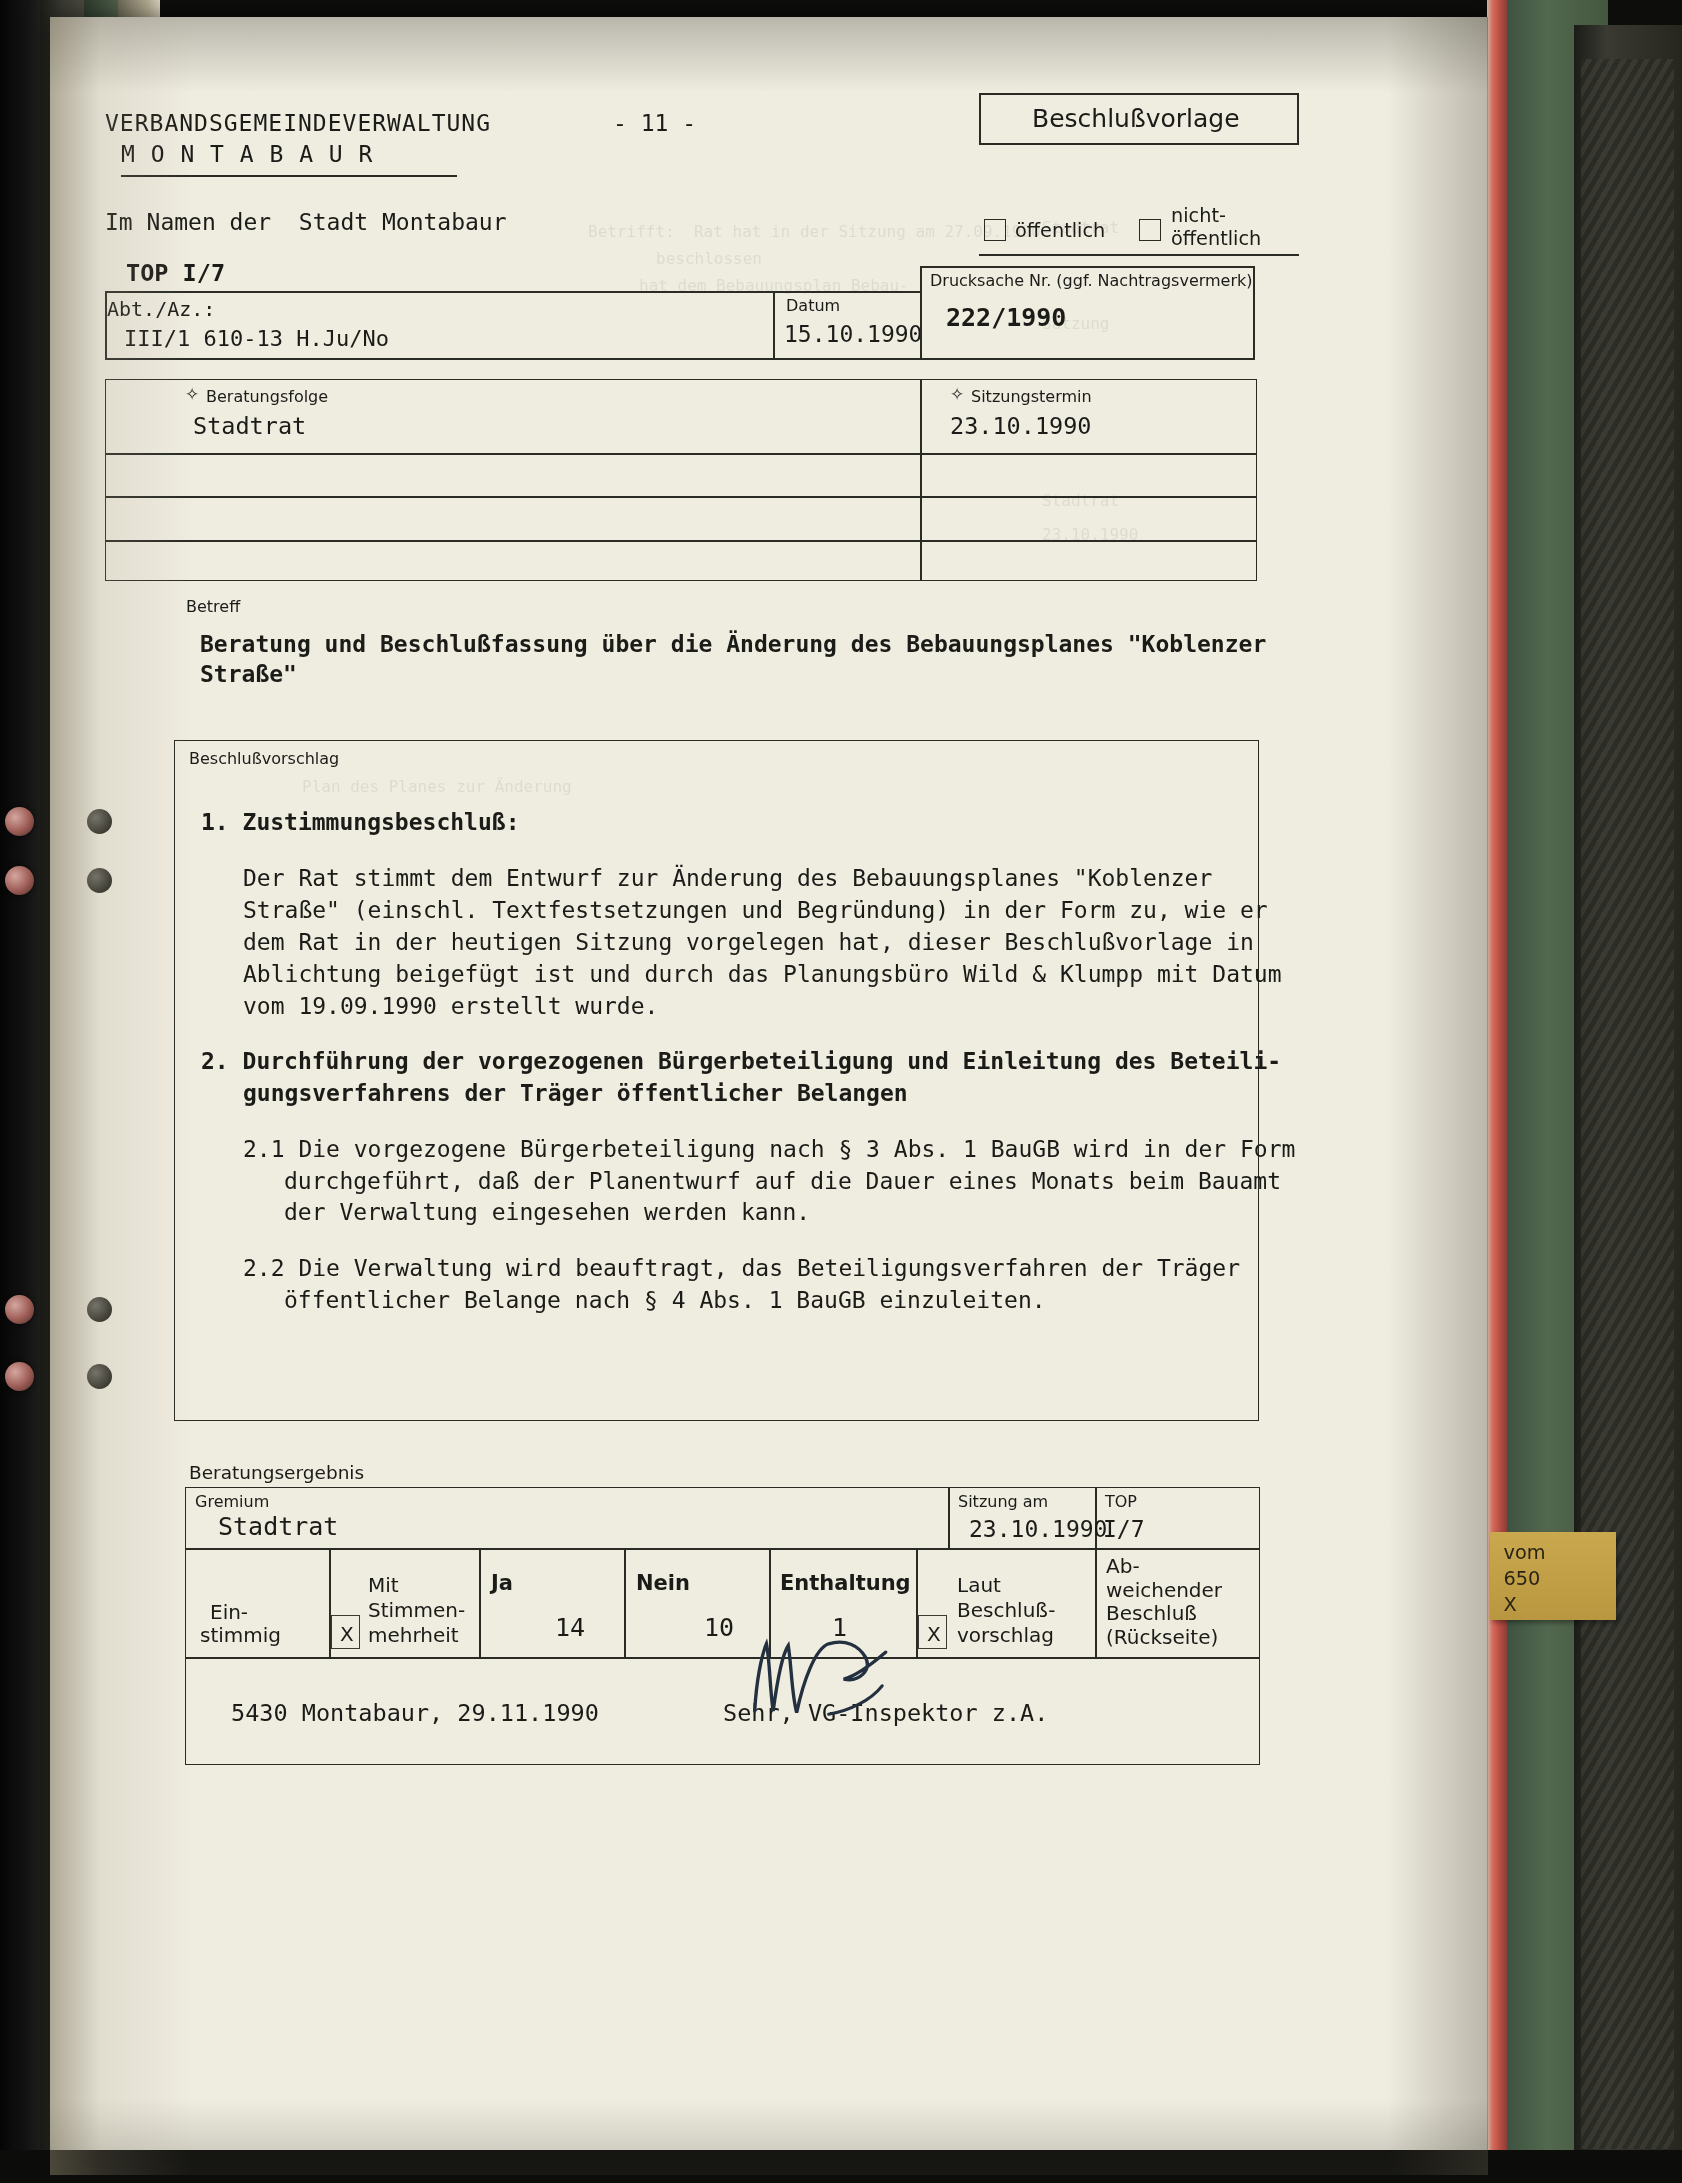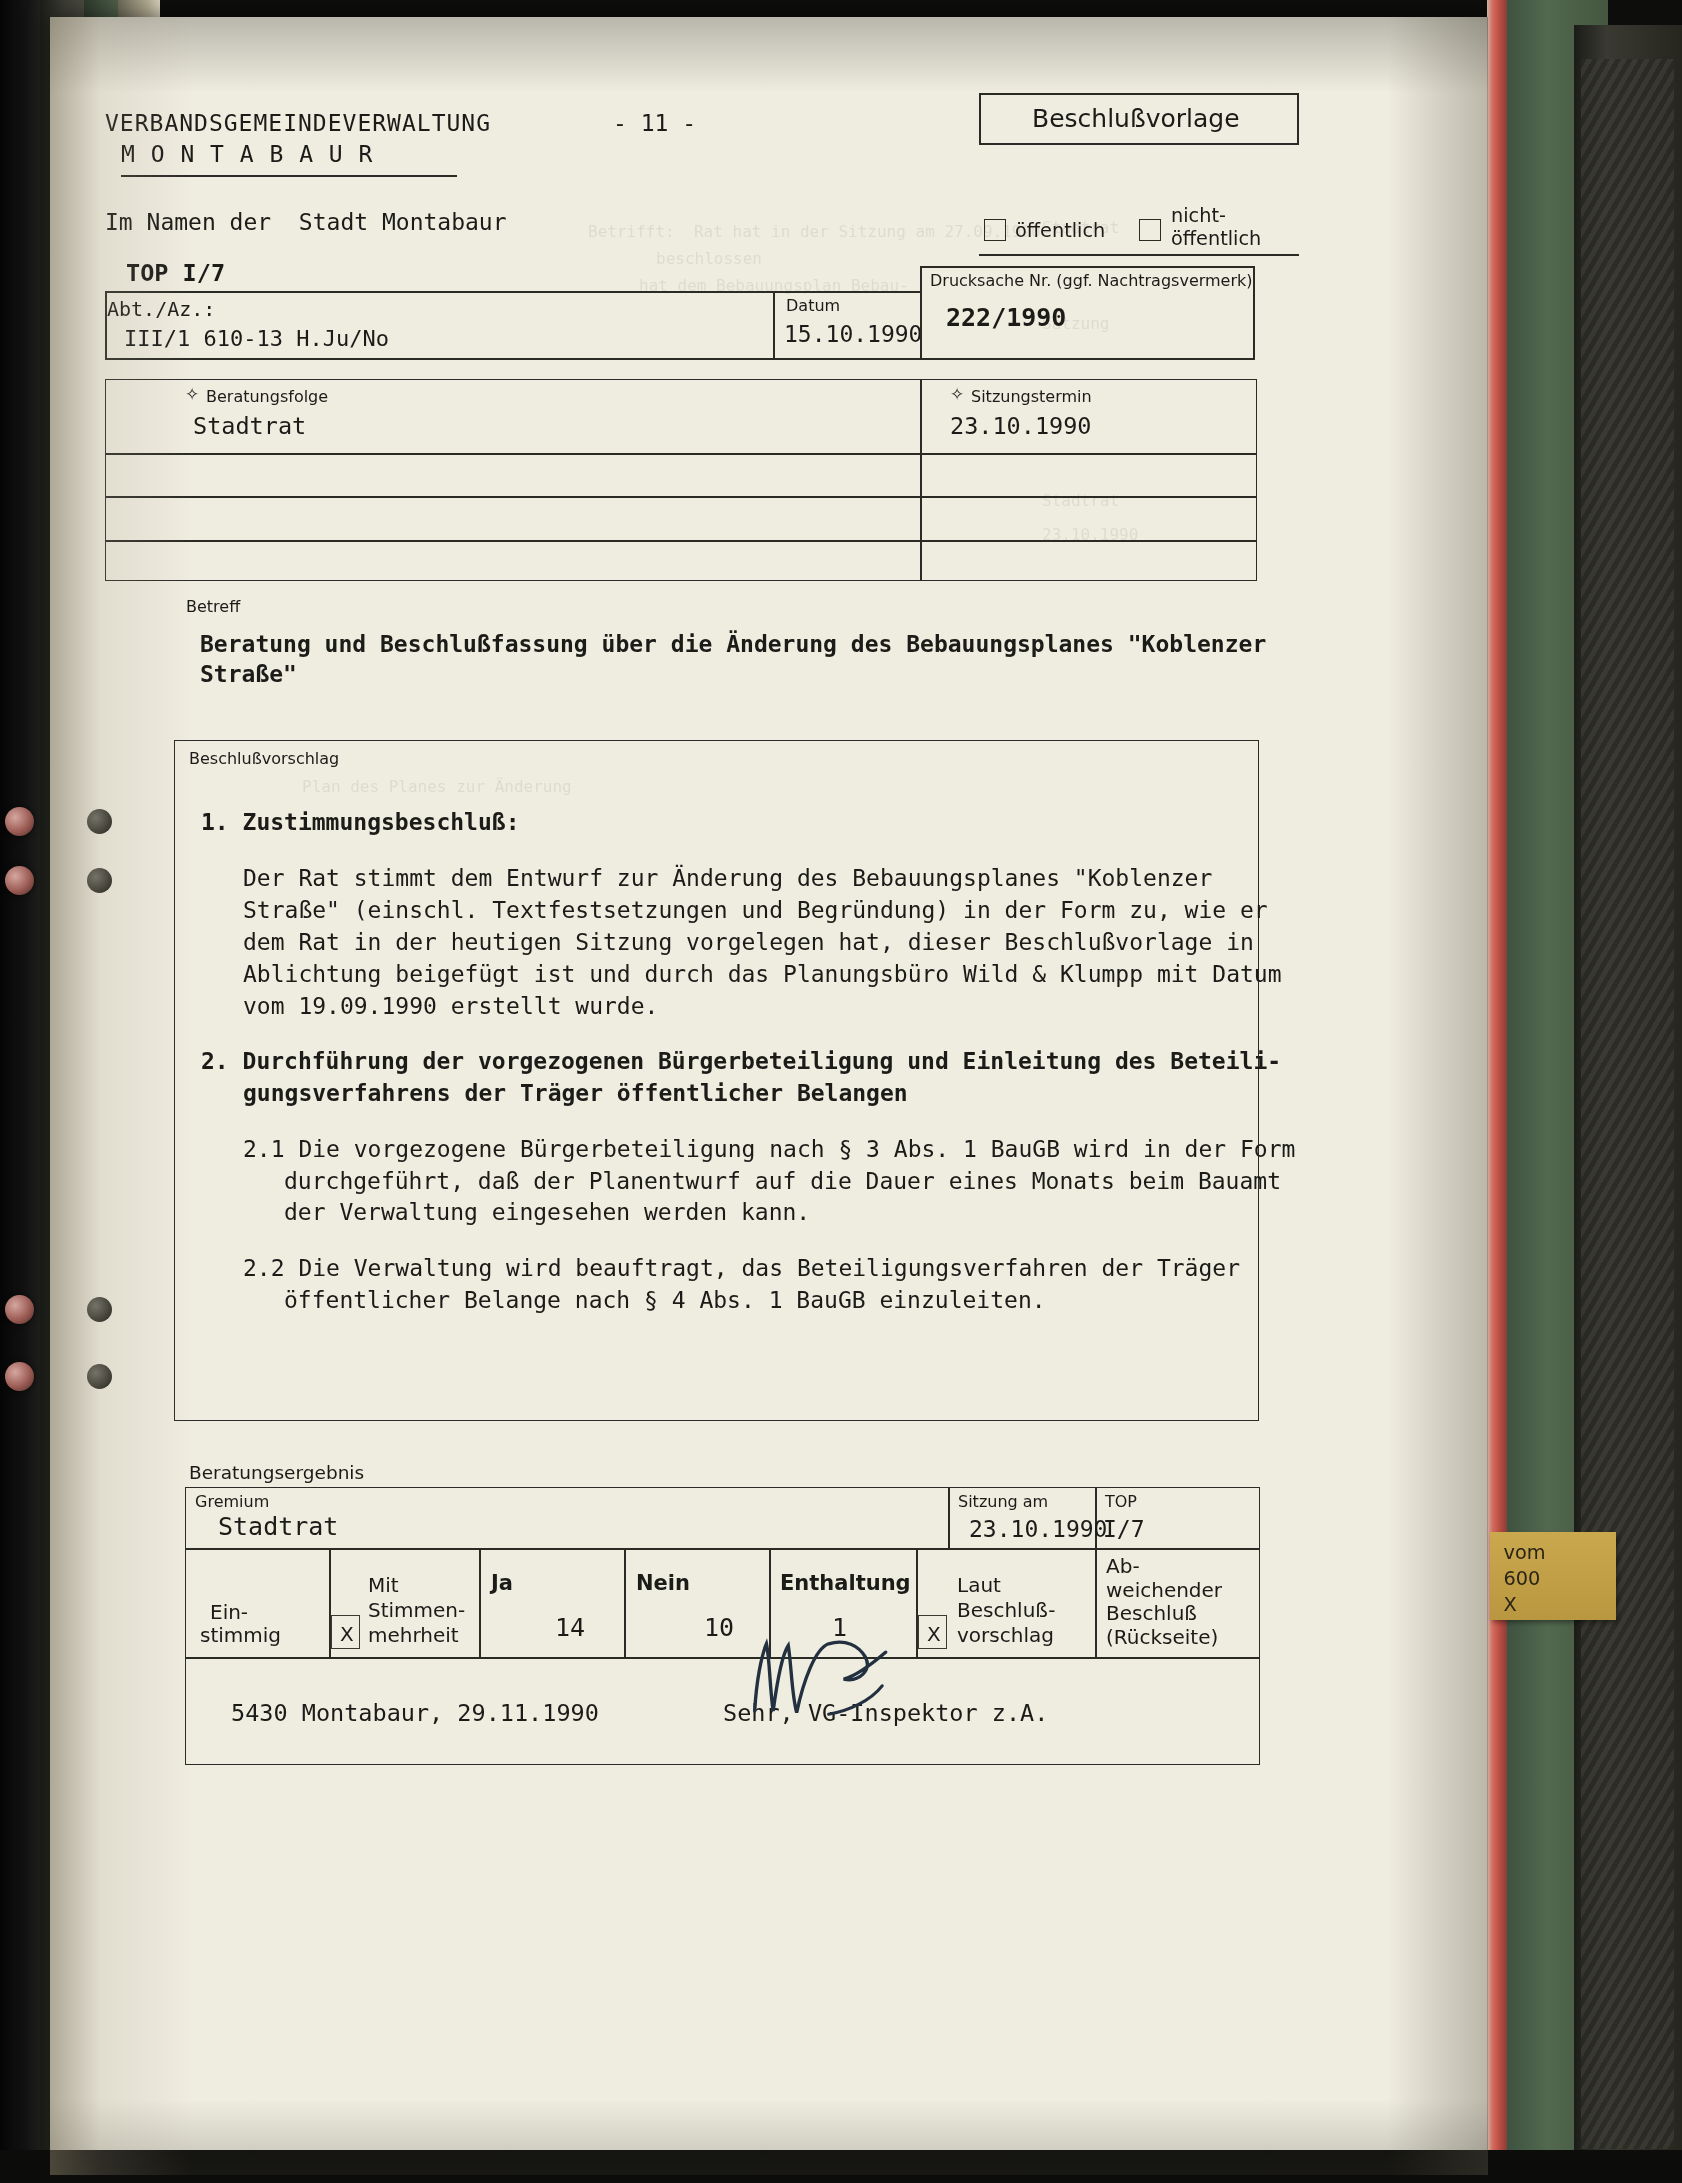--- a/index.html
+++ b/index.html
@@ -301,19 +301,19 @@
 
     <div class="page-inner-gradient"></div>
   </div>
 
   <div class="red-strip"></div>
   <div class="green-board"></div>
   <div class="dark-clip"></div>
 
   <div class="sticky">
     <div>vom</div>
-    <div>600</div>
+    <div>650</div>
     <div>X</div>
   </div>
 
   <div class="bottom-dark"></div>
 </div>
 
 
 </body></html>

